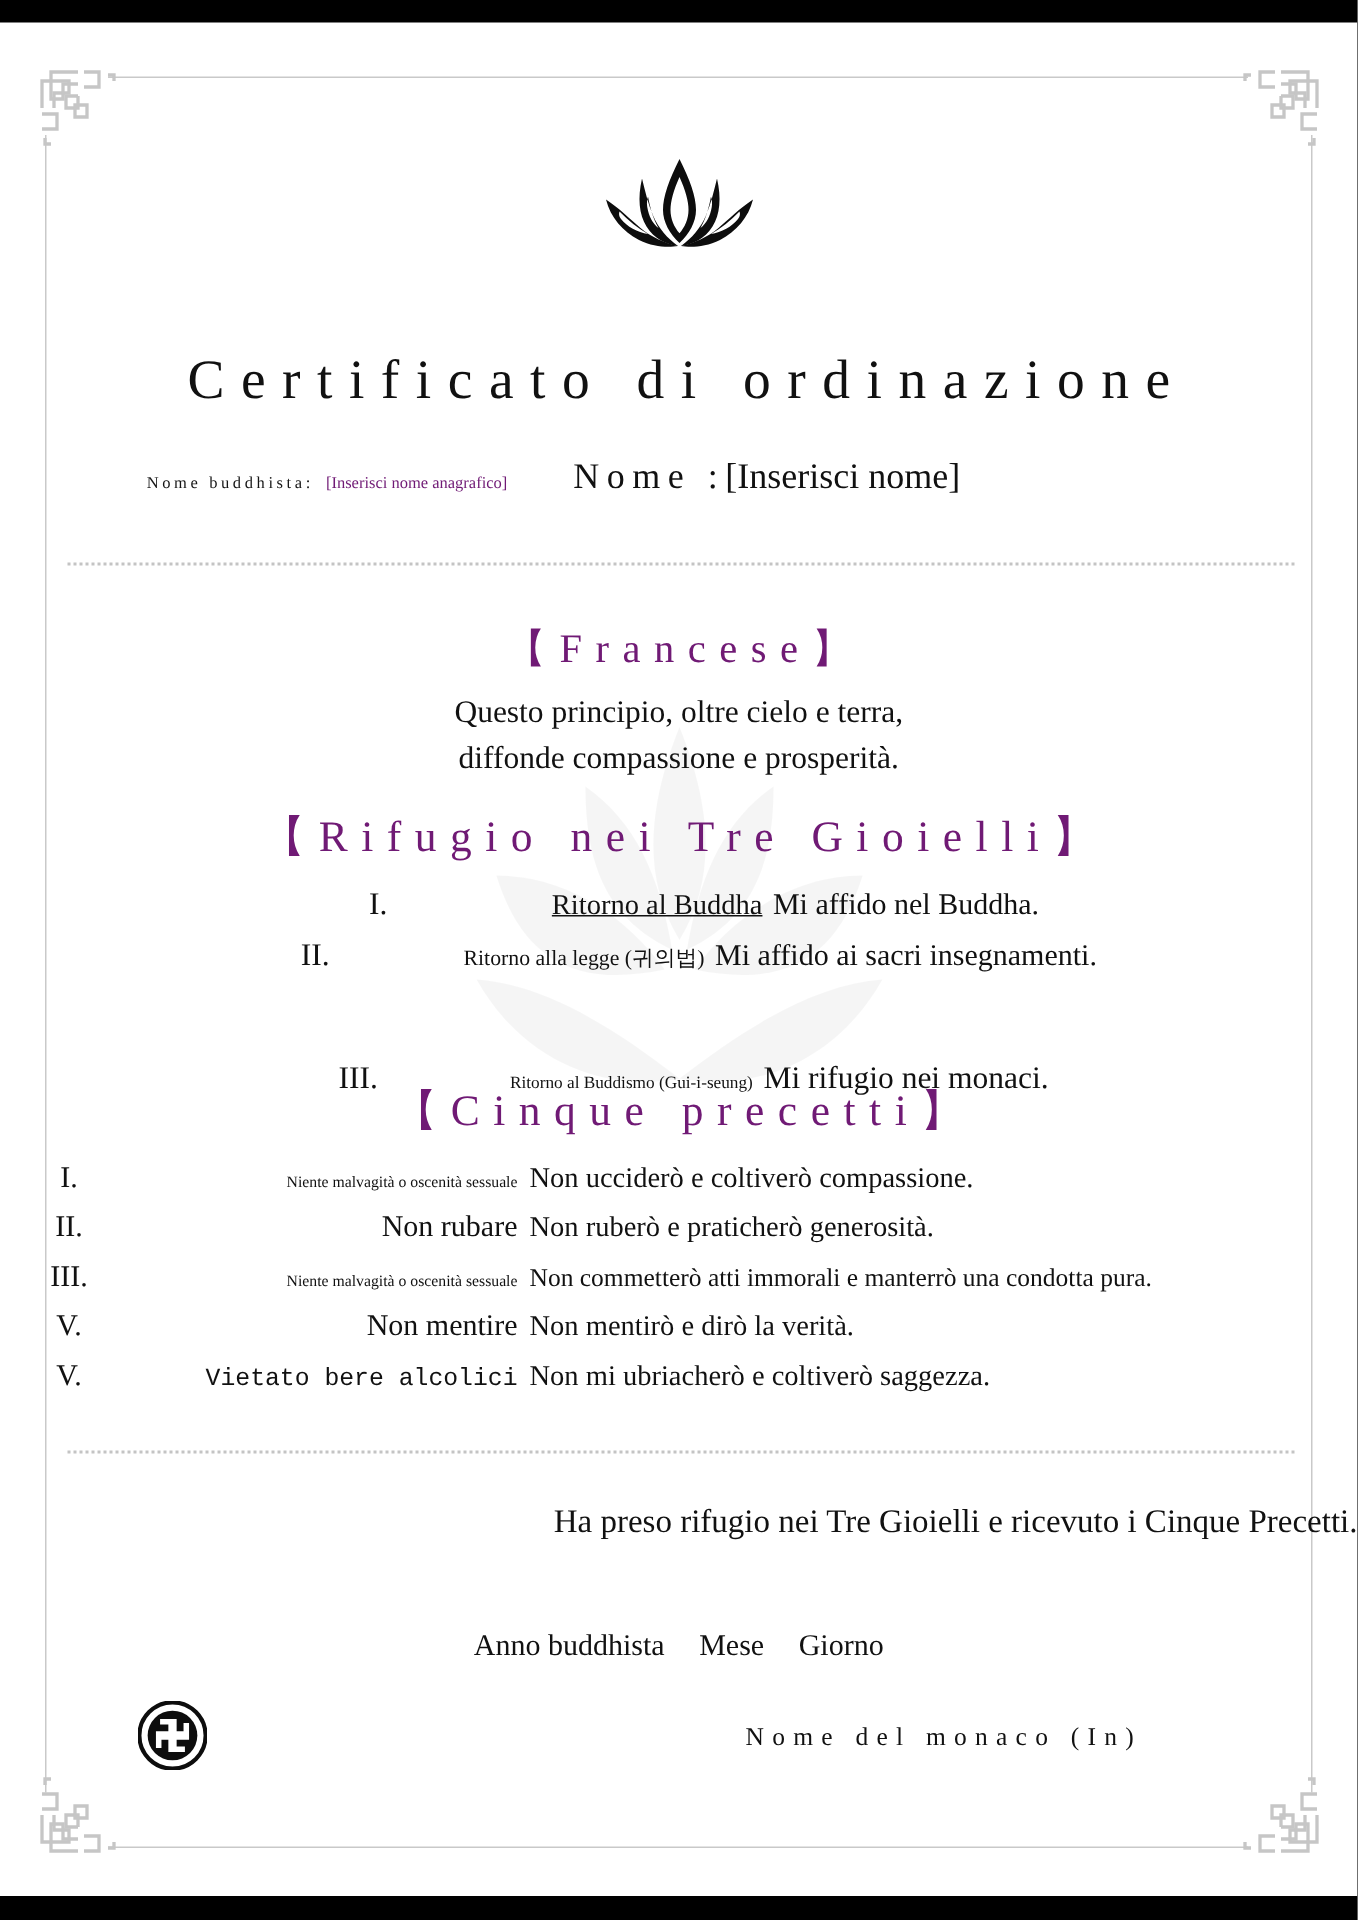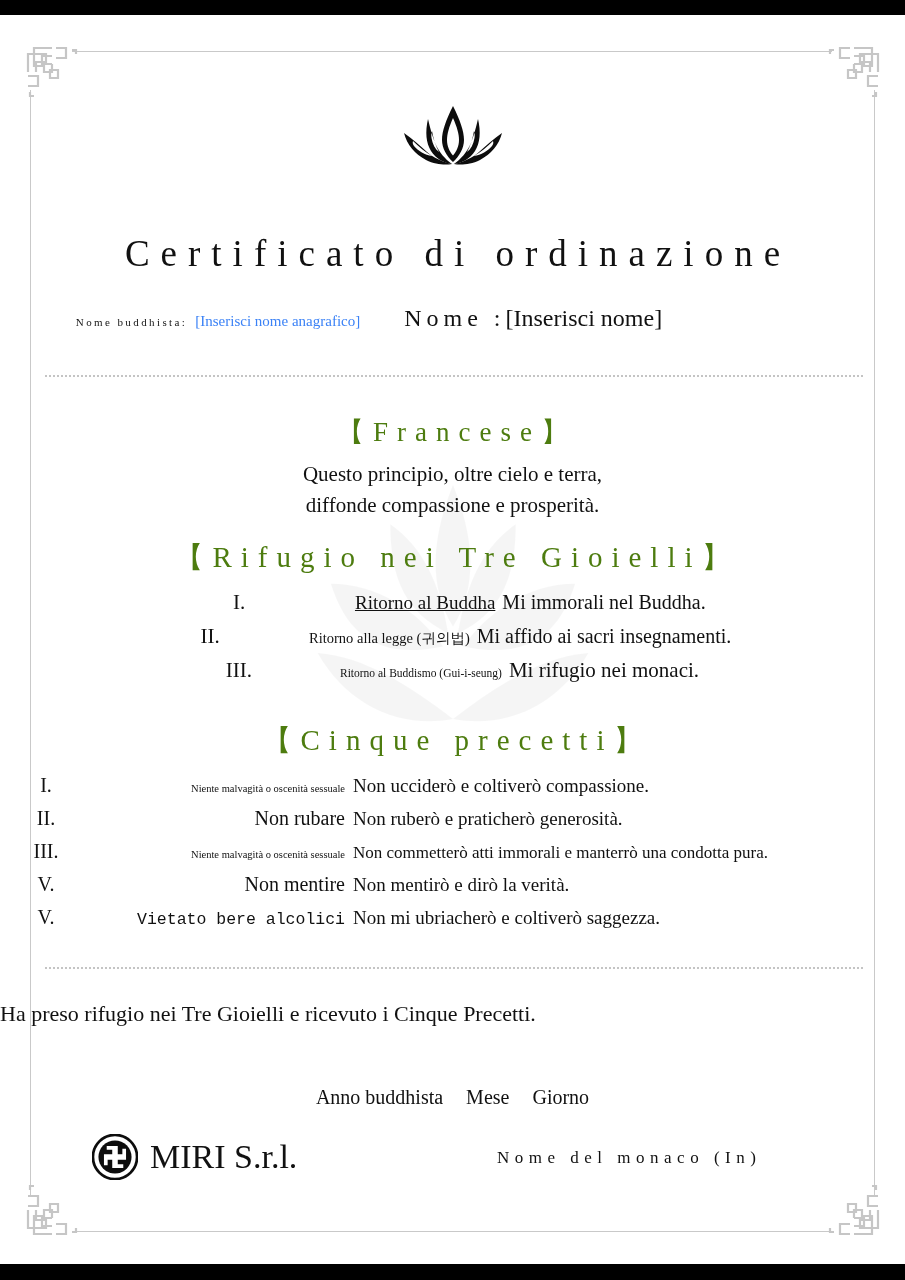--- a/index.html
+++ b/index.html
@@ -117,22 +117,22 @@
     justify-content: center;
   }
   .buddhist-label {
     font-size: 11px;
     letter-spacing: 2.4px;
     color: #151515;
     margin-right: 8px;
     white-space: nowrap;
   }
   .buddhist-value {
-    font-size: 15px;
-    color: #3b82f6;
+    font-size: 11px;
+    color: #701a75;
     white-space: nowrap;
   }
   .name-gap { width: 44px; }
   .name-label {
     font-size: 24px;
     letter-spacing: 5px;
     color: #111;
     white-space: nowrap;
   }
   .name-value {
@@ -151,21 +151,21 @@
   }
   .dotted-top    { top: 375px; }
   .dotted-bottom { top: 967px; }
 
   
   .section-heading {
     position: absolute;
     left: 0;
     width: 905px;
     text-align: center;
-    color: #4d7c0f;
+    color: #701a75;
     white-space: nowrap;
   }
   .sh-francese {
     top: 414px;
     font-size: 27px;
     letter-spacing: 9px;
     text-indent: 9px;
   }
   .sh-refuge {
     top: 538px;
@@ -224,21 +224,21 @@
   }
   .refuge-row-1 .refuge-mid { font-size: 19px; text-decoration: underline; }
   .refuge-row-2 .refuge-mid { font-size: 14.5px; }
   .refuge-row-3 .refuge-mid { font-size: 11.5px; }
   .refuge-main {
     font-size: 20px;
     color: #111;
     white-space: nowrap;
     flex: none;
   }
-  .refuge-row-3 .refuge-main { font-size: 21px; }
+  .refuge-row-3 .refuge-main { font-size: 21px; margin-top: 48px; }
 
   
   .precepts {
     position: absolute;
     left: 0;
     top: 774px;
     width: 905px;
   }
   .precept-row {
     display: flex;
@@ -270,21 +270,21 @@
     flex: none;
   }
   .precept-row-3 .precept-main { font-size: 17px; }
 
   
   .closing {
     position: absolute;
     left: 0;
     top: 1001px;
     width: 905px;
-    text-align: left;
+    text-align: right;
     font-size: 22px;
     color: #111;
     white-space: nowrap;
   }
 
   
   .date-line {
     position: absolute;
     left: 0;
     top: 1086px;
@@ -433,21 +433,21 @@
     <div class="section-heading sh-francese">【Francese】</div>
     <div class="verse verse-2">diffonde compassione e prosperità.</div>
     <div class="verse verse-1">Questo principio, oltre cielo e terra,</div>
 
     <div class="section-heading sh-refuge">【Rifugio nei Tre Gioielli】</div>
 
     <div class="refuge-list">
       <div class="refuge-row refuge-row-1">
         <span class="refuge-num">I.</span>
         <span class="refuge-mid">Ritorno al Buddha</span>
-        <span class="refuge-main">Mi immorali nel Buddha.</span>
+        <span class="refuge-main">Mi affido nel Buddha.</span>
       </div>
       <div class="refuge-row refuge-row-2">
         <span class="refuge-num">II.</span>
         <span class="refuge-mid">Ritorno alla legge (귀의법)</span>
         <span class="refuge-main">Mi affido ai sacri insegnamenti.</span>
       </div>
       <div class="refuge-row refuge-row-3">
         <span class="refuge-num">III.</span>
         <span class="refuge-mid">Ritorno al Buddismo (Gui-i-seung)</span>
         <span class="refuge-main">Mi rifugio nei monaci.</span>
@@ -499,19 +499,18 @@
         <svg viewBox="0 0 100 100">
           <circle cx="50" cy="50" r="48" fill="none" stroke="#0d0d0d" stroke-width="6"></circle>
           <circle cx="50" cy="50" r="36" fill="#0d0d0d"></circle>
           <path d="M44 26 L44 44 L26 44 L26 56 L44 56 L44 74 L56 74 L56 56 L74 56 L74 44 L56 44 L56 26 Z
                    M44 26 L32 26 L32 34 L44 34 Z
                    M26 56 L26 68 L34 68 L34 56 Z
                    M56 74 L68 74 L68 66 L56 66 Z
                    M74 44 L74 32 L66 32 L66 44 Z" fill="#ffffff"></path>
         </svg>
       </span>
-      <span class="brand">MIRI S.r.l.</span>
     </div>
 
     <div class="monk-line">Nome del monaco (In)</div>
 
   </div>
 </div>
 
 </body></html>

